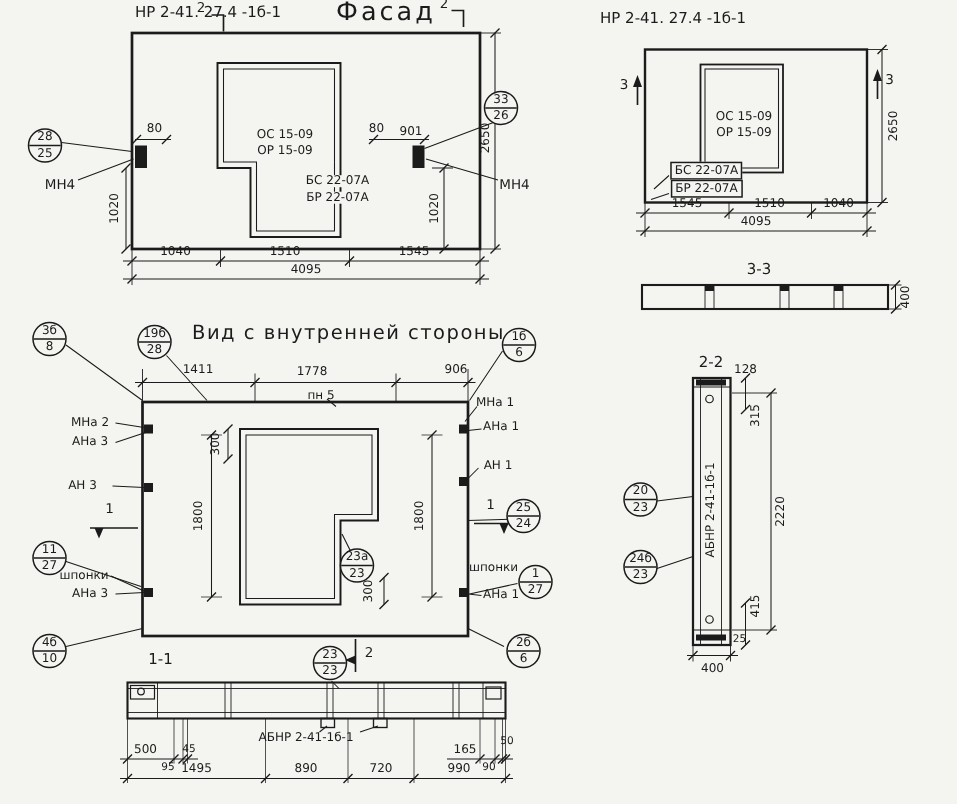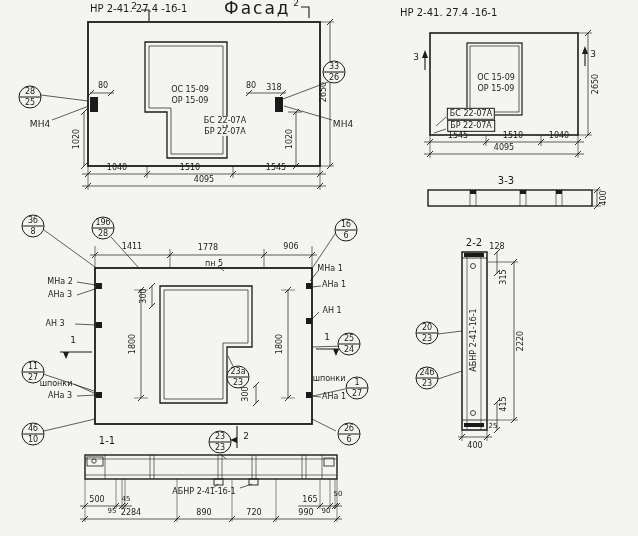--- a/index.html
+++ b/index.html
@@ -143,21 +143,21 @@
 <span class="lbl f10" style="left:90px;top:4px">НР 2-41. 27.4 -1б-1</span>
 <span class="lbl f17" style="left:224px;top:0px">Фасад</span>
 <span class="lbl ctr f8 bg" style="left:190px;top:90px">ОС 15-09</span>
 <span class="lbl ctr f8 bg" style="left:190px;top:101px">ОР 15-09</span>
 <span class="lbl ctr f8 bg" style="left:225px;top:121px">БС 22-07А</span>
 <span class="lbl ctr f8 bg" style="left:225px;top:132px">БР 22-07А</span>
 <span class="lbl ctr" style="left:40px;top:125px">МН4</span>
 <span class="lbl ctr" style="left:343px;top:125px">МН4</span>
 <span class="lbl ctr f8" style="left:103px;top:86px">80</span>
 <span class="lbl ctr f8" style="left:251px;top:86px">80</span>
-<span class="lbl ctr f8" style="left:274px;top:88px">318</span>
+<span class="lbl ctr f8" style="left:274px;top:88px">901</span>
 <span class="lbl rot f8" style="left:77px;top:139px">1020</span>
 <span class="lbl rot f8" style="left:290px;top:139px">1020</span>
 <span class="lbl rot f8" style="left:324px;top:92px">2650</span>
 <span class="lbl ctr f8" style="left:117px;top:168px">1040</span>
 <span class="lbl ctr f8" style="left:190px;top:168px">1510</span>
 <span class="lbl ctr f8" style="left:276px;top:168px">1545</span>
 <span class="lbl ctr f8" style="left:204px;top:180px">4095</span>
 <span class="lbl ctr" style="left:134px;top:7px">2</span>
 <span class="lbl ctr" style="left:296px;top:4px">2</span>
 <div class="callout" style="left:30px;top:97px">
@@ -194,23 +194,24 @@
 <span class="lbl ctr f8" style="left:475px;top:446px">400</span>
 <div class="callout" style="left:427px;top:333px">
   <span class="ct">20</span>
   <span class="cb">23</span>
 </div>
 <div class="callout" style="left:427px;top:378px">
   <span class="ct">24б</span>
   <span class="cb">23</span>
 </div>
 
+<span class="lbl f13" style="left:128px;top:216px">Вид с внутренней стороны</span>
 <span class="lbl ctr f8" style="left:132px;top:247px">1411</span>
 <span class="lbl ctr f8" style="left:208px;top:248px">1778</span>
-<span class="lbl ctr f8" style="left:291px;top:247px">906</span>
+<span class="lbl ctr f8" style="left:304px;top:247px">906</span>
 <span class="lbl ctr f8" style="left:214px;top:264px">пн 5</span>
 <span class="lbl ctr f8" style="left:60px;top:282px">МНа 2</span>
 <span class="lbl ctr f8" style="left:60px;top:295px">АНа 3</span>
 <span class="lbl ctr f8" style="left:55px;top:324px">АН 3</span>
 <span class="lbl ctr f8" style="left:56px;top:384px">шпонки</span>
 <span class="lbl ctr f8" style="left:60px;top:396px">АНа 3</span>
 <span class="lbl ctr f8" style="left:330px;top:269px">МНа 1</span>
 <span class="lbl ctr f8" style="left:334px;top:285px">АНа 1</span>
 <span class="lbl ctr f8" style="left:332px;top:311px">АН 1</span>
 <span class="lbl ctr f8" style="left:329px;top:379px">шпонки</span>
@@ -257,21 +258,21 @@
 <div class="callout" style="left:238px;top:377px">
   <span class="ct">23а</span>
   <span class="cb">23</span>
 </div>
 
 <span class="lbl ctr f10" style="left:107px;top:441px">1-1</span>
 <span class="lbl ctr f8" style="left:204px;top:492px">АБНР 2-41-1б-1</span>
 <span class="lbl ctr f8" style="left:97px;top:500px">500</span>
 <span class="lbl ctr f7" style="left:112px;top:512px">95</span>
 <span class="lbl ctr f7" style="left:126px;top:500px">45</span>
-<span class="lbl ctr f8" style="left:131px;top:513px">2284</span>
+<span class="lbl ctr f8" style="left:131px;top:513px">1495</span>
 <span class="lbl ctr f8" style="left:204px;top:513px">890</span>
 <span class="lbl ctr f8" style="left:254px;top:513px">720</span>
 <span class="lbl ctr f8" style="left:306px;top:513px">990</span>
 <span class="lbl ctr f8" style="left:310px;top:500px">165</span>
 <span class="lbl ctr f7" style="left:326px;top:512px">90</span>
 <span class="lbl ctr f7" style="left:338px;top:495px">50</span>
 <div class="callout" style="left:220px;top:442px">
   <span class="ct">23</span>
   <span class="cb">23</span>
 </div>

